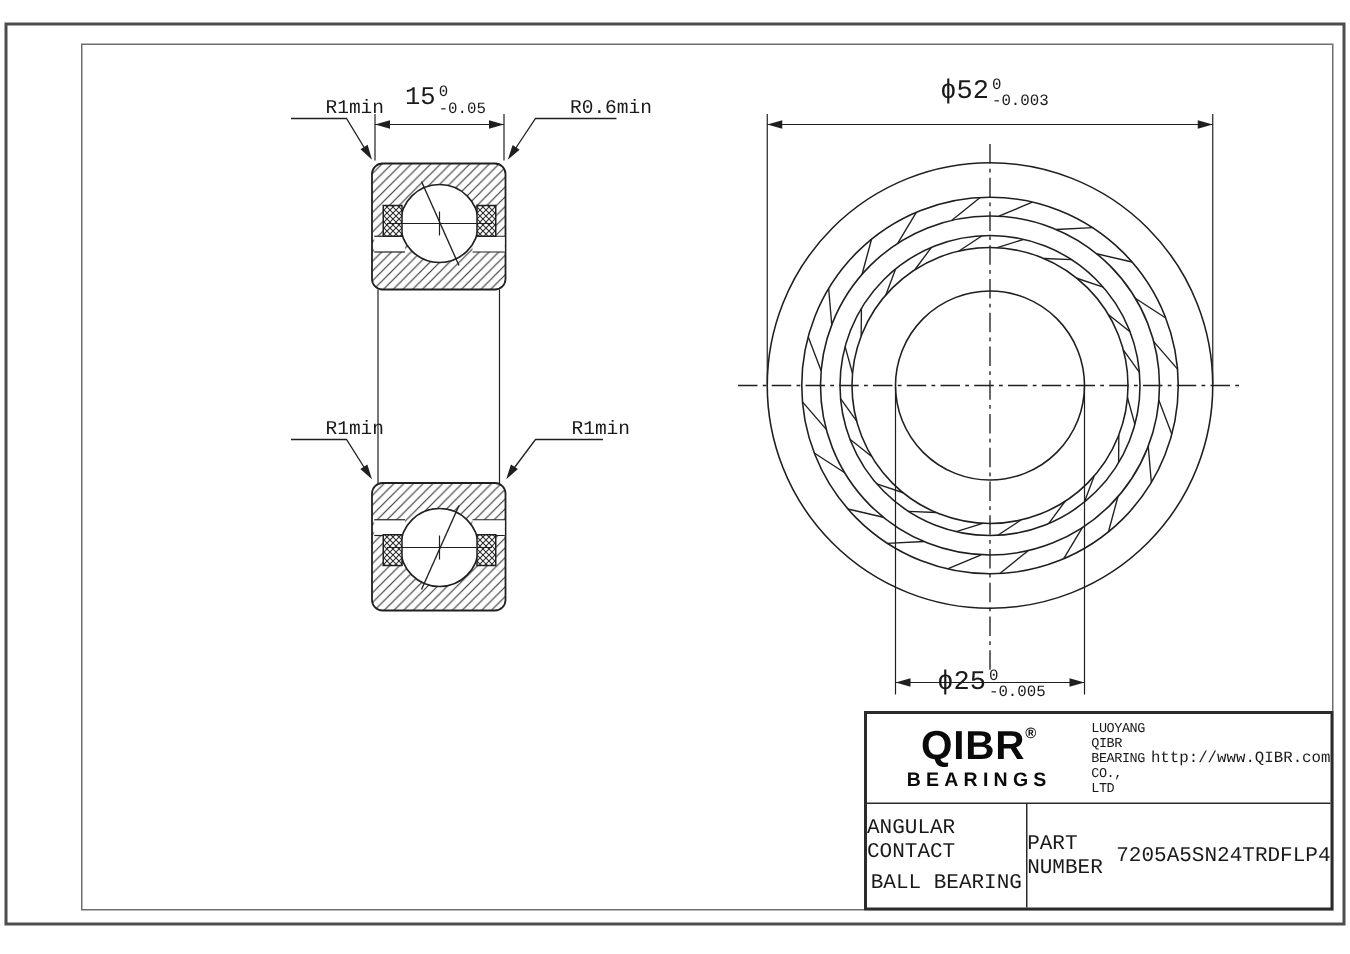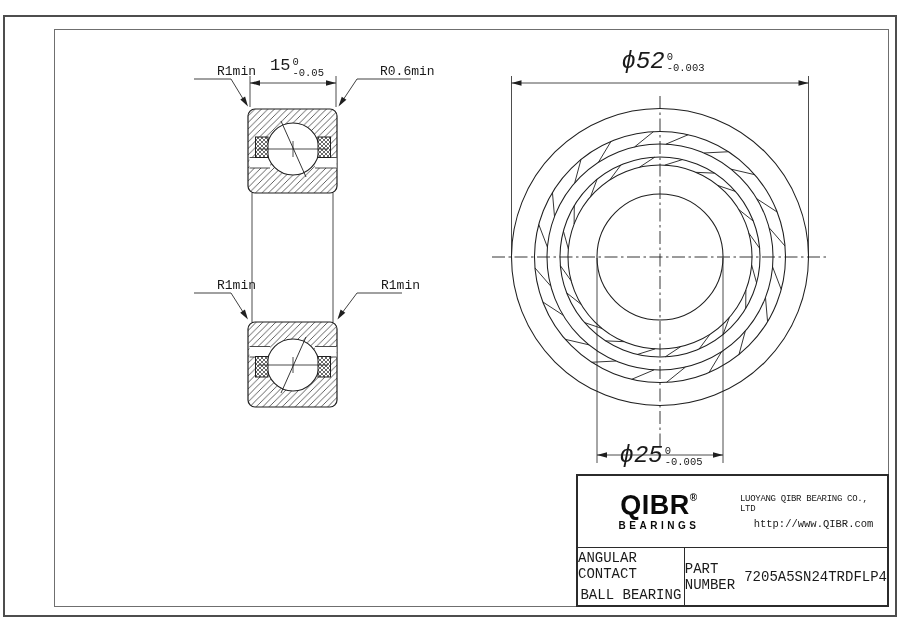--- a/index.html
+++ b/index.html
@@ -6,34 +6,34 @@
   #page{position:relative;width:900px;height:636px;background:#ffffff;overflow:hidden;
         font-family:"Liberation Mono","DejaVu Sans Mono",monospace;color:#1a1a1a;}
   .border-outer{position:absolute;left:3px;top:15px;width:894px;height:602px;
         border:2px solid #4d4d4d;box-sizing:border-box;}
   .border-inner{position:absolute;left:54px;top:29px;width:835px;height:578px;
         border:1.5px solid #6f6f6f;box-sizing:border-box;}
   #drawing-svg{position:absolute;left:0;top:0;}
   .lbl{position:absolute;font-size:13px;letter-spacing:0px;white-space:nowrap;margin-left:24px;}
   .dim{position:absolute;display:flex;align-items:flex-start;transform:translateX(-50%);white-space:nowrap;}
   .dim-main{font-size:17px;line-height:19px;}
-  .dim-main.big{font-size:24px;line-height:21px;font-style:italic;}
+  .dim-main.big{font-size:18px;line-height:21px;}
   .tol{display:flex;flex-direction:column;font-size:10.5px;line-height:11px;margin-left:2px;padding-top:1px;}
   
   #title-block{position:absolute;left:576px;top:474px;width:313px;height:133px;
         border:2px solid #2b2b2b;box-sizing:border-box;background:#fff;
         display:flex;flex-direction:column;}
-  .tb-row1{height:72px;display:flex;border-bottom:1.5px solid #2b2b2b;box-sizing:border-box;}
+  .tb-row1{height:60px;display:flex;border-bottom:1.5px solid #2b2b2b;box-sizing:border-box;}
   .tb-logo-cell{width:162px;display:flex;flex-direction:column;align-items:center;justify-content:center;}
   .tb-logo-line{font-family:"Liberation Sans","DejaVu Sans",sans-serif;font-weight:900;
         font-size:27px;line-height:27px;letter-spacing:0.5px;color:#0a0a0a;}
   .tb-logo-reg{font-size:10px;vertical-align:top;position:relative;top:-8px;font-weight:700;}
   .tb-logo-sub{font-family:"Liberation Sans","DejaVu Sans",sans-serif;font-weight:700;
-        font-size:10px;letter-spacing:3.5px;color:#0a0a0a;margin-top:1px;}
-  .tb-company-cell{flex:1;display:flex;flex-direction:column;align-items:center;justify-content:center;gap:4px;}
+        font-size:13px;letter-spacing:3.5px;color:#0a0a0a;margin-top:1px;}
+  .tb-company-cell{flex:1;display:flex;flex-direction:row;align-items:center;justify-content:center;gap:4px;}
   .tb-company{font-size:9px;letter-spacing:-0.3px;}
   .tb-website{font-size:10.5px;}
   .tb-row2{flex:1;display:flex;}
   .tb-cell-left{width:160px;border-right:1.5px solid #2b2b2b;box-sizing:border-box;
         display:flex;flex-direction:column;align-items:center;justify-content:center;gap:5px;font-size:14px;}
   .tb-cell-right{flex:1;display:flex;flex-direction:row;align-items:center;justify-content:center;gap:9px;font-size:14px;}
   .tb-part-label{word-spacing:7px;}
 </style>
 </head>
 <body>

